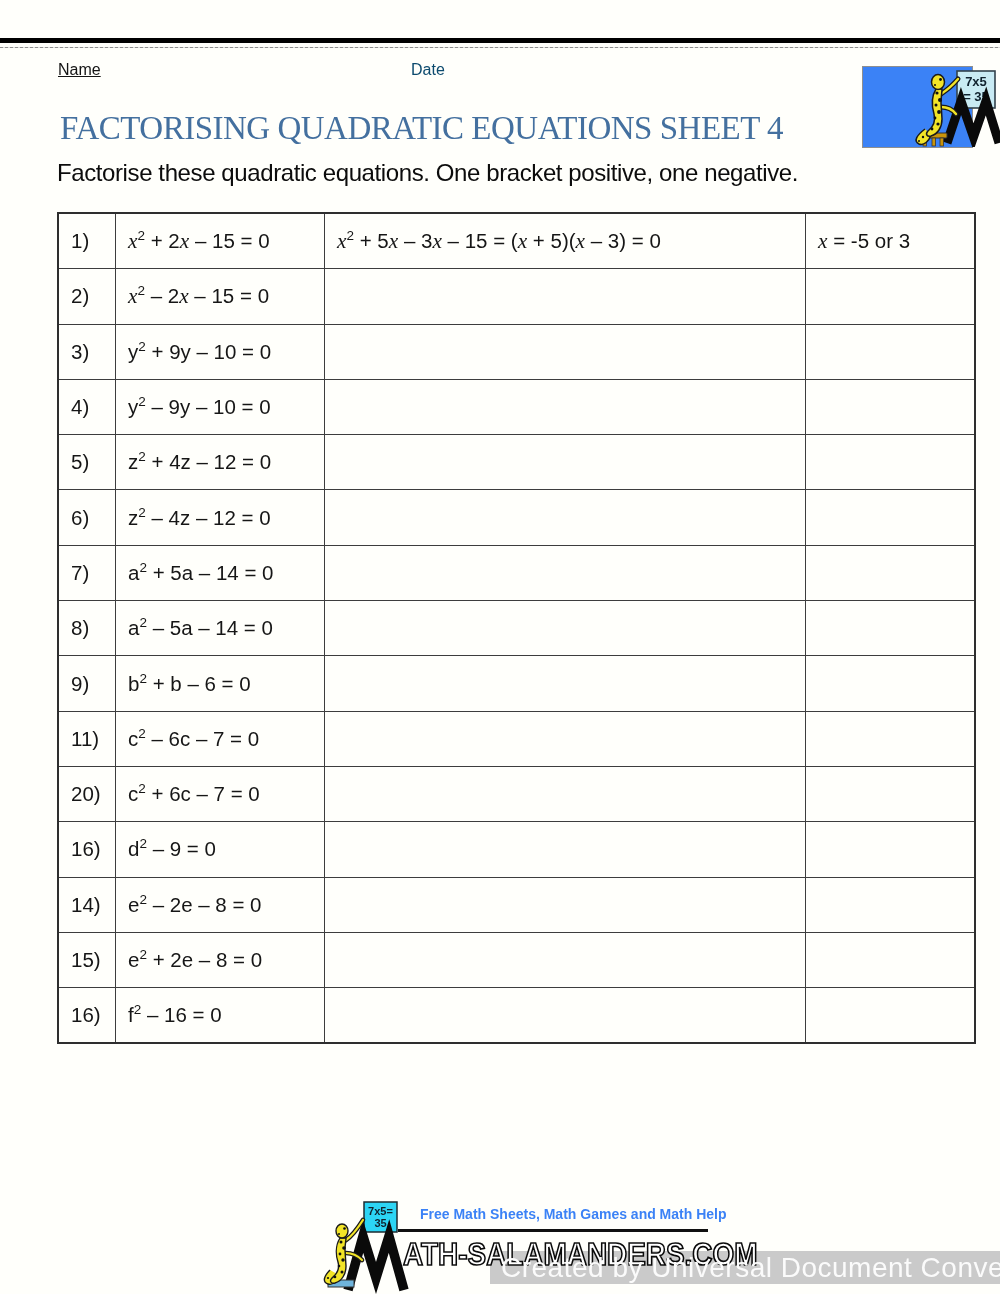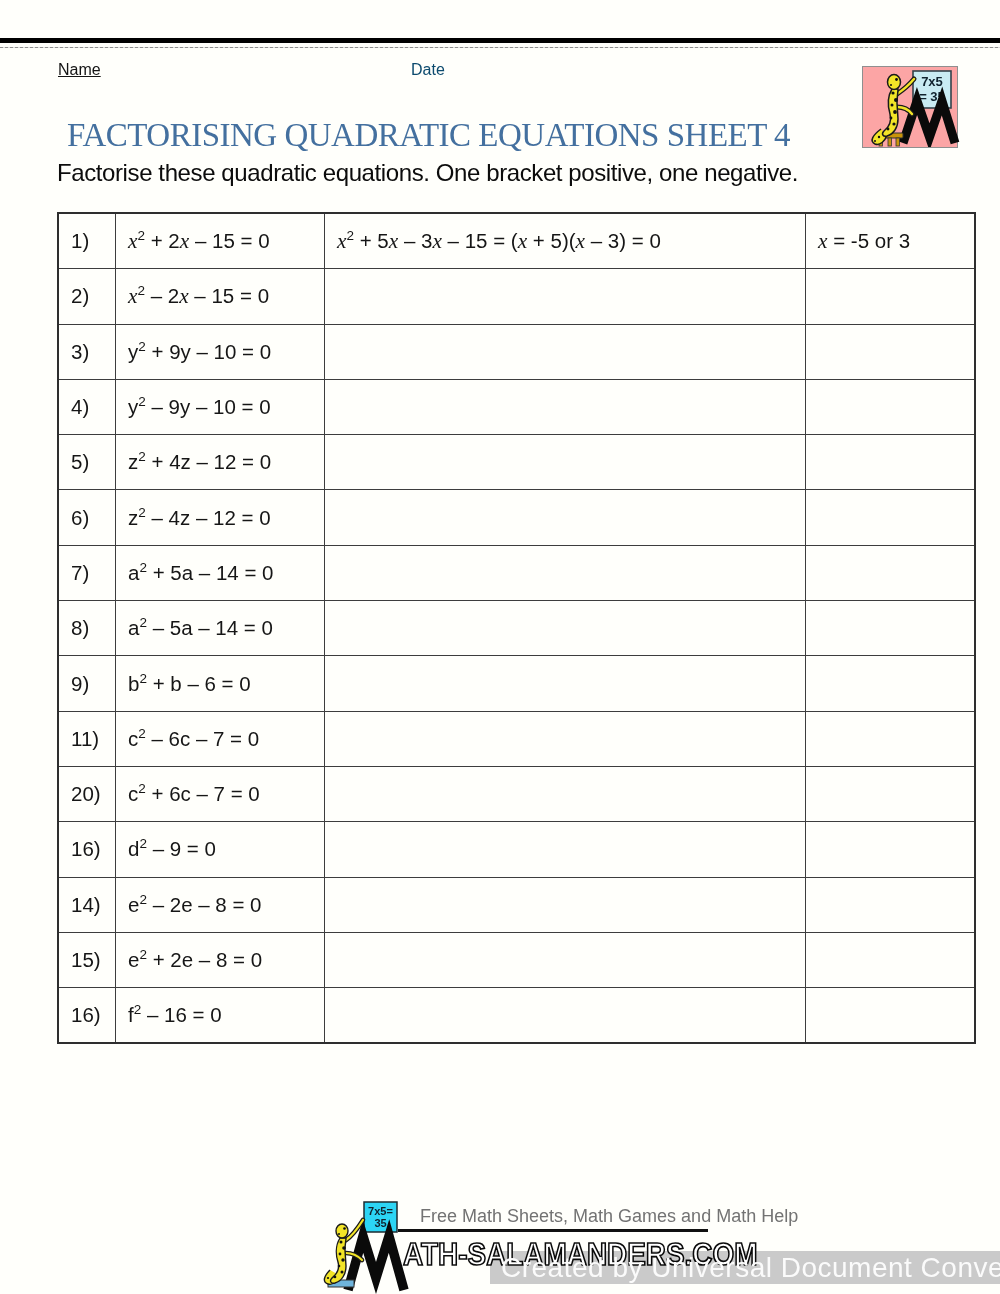--- a/index.html
+++ b/index.html
@@ -9,55 +9,55 @@
     font-family:"Liberation Sans", sans-serif; color:#111;
   }
   
   .rule-thick{position:absolute; left:0; top:38px; width:1000px; height:5px; background:#000;}
   .rule-thin{position:absolute; left:0; top:47px; width:1000px; height:1px;
     background:repeating-linear-gradient(90deg,#8f8f8f 0 3px,#ddd 3px 5px);}
   
   .name-label{position:absolute; left:58px; top:61px; font-size:16px; color:#141414;text-decoration:underline;}
   .date-label{position:absolute; left:411px; top:61px; font-size:16px; color:#0c4a6e;}
   .page-title{
-    position:absolute; left:56px; top:106px; margin:11px;
+    position:absolute; left:56px; top:106px; margin:4px;
     font-family:"Liberation Serif", serif; font-weight:400;
     font-size:33px; letter-spacing:-0.5px; color:var(--title-blue,#44709F);
     white-space:nowrap;
   }
   .instruction{
     position:absolute; left:57px; top:159px; margin:0;
     font-size:24px; letter-spacing:-0.4px; color:#0c0c0c; white-space:nowrap;text-align:right;
   }
   
   .logo-box{
-    position:absolute; left:862px; top:66px; width:96px; height:82px;
-    background:#fca5a5; border:1px solid #8f8f8f; box-sizing:border-box;
+    position:absolute; left:862px; top:66px; width:111px; height:82px;
+    background:#3b82f6; border:1px solid #8f8f8f; box-sizing:border-box;padding-left:44px;
   }
   
   table.sheet{
     position:absolute; left:57px; top:212px; width:914px;
     border-collapse:collapse; table-layout:fixed;
     border:2px solid #2e2e2e;
   }
   table.sheet td{
     border:1px solid #3d3d3d; height:54.3px; vertical-align:middle;
     font-size:20.5px; color:#161616; padding:0 0 0 12px; overflow:hidden;
     white-space:nowrap;
   }
   td.num{width:44px; padding-left:13px;}
   td.eq{width:196px;}
   td.work{width:468px;}
   td.ans{width:156px; padding-left:10px;}
   table.sheet sup{font-size:0.66em; line-height:0;}
   .sv{font-family:"Liberation Serif", serif; font-style:italic; font-size:1.04em;}
   
   .footer-logo{position:absolute; left:322px; top:1198px; width:96px; height:96px; z-index:6;}
-  .tagline{position:absolute; left:420px; top:1206px; font-size:18px; font-weight:400;
-    color:#737373; letter-spacing:0; white-space:nowrap; z-index:6;}
+  .tagline{position:absolute; left:420px; top:1206px; font-size:14px; font-weight:700;
+    color:#3b82f6; letter-spacing:0; white-space:nowrap; z-index:6;}
   .footer-rule{position:absolute; left:398px; top:1229px; width:310px; height:3px; background:#101010; z-index:6;}
   .site-text{
     position:absolute; left:403px; top:1237px; z-index:6;
     font-size:31px; font-weight:800; letter-spacing:0px; white-space:nowrap;
     color:#ffffff; -webkit-text-stroke:1.7px #0a0a0a;
     transform:scaleX(0.9); transform-origin:left top;
   }
   
   .wm-bar{position:absolute; left:490px; top:1251px; width:510px; height:33px;
     background:rgba(199,199,199,0.95); z-index:5;}

